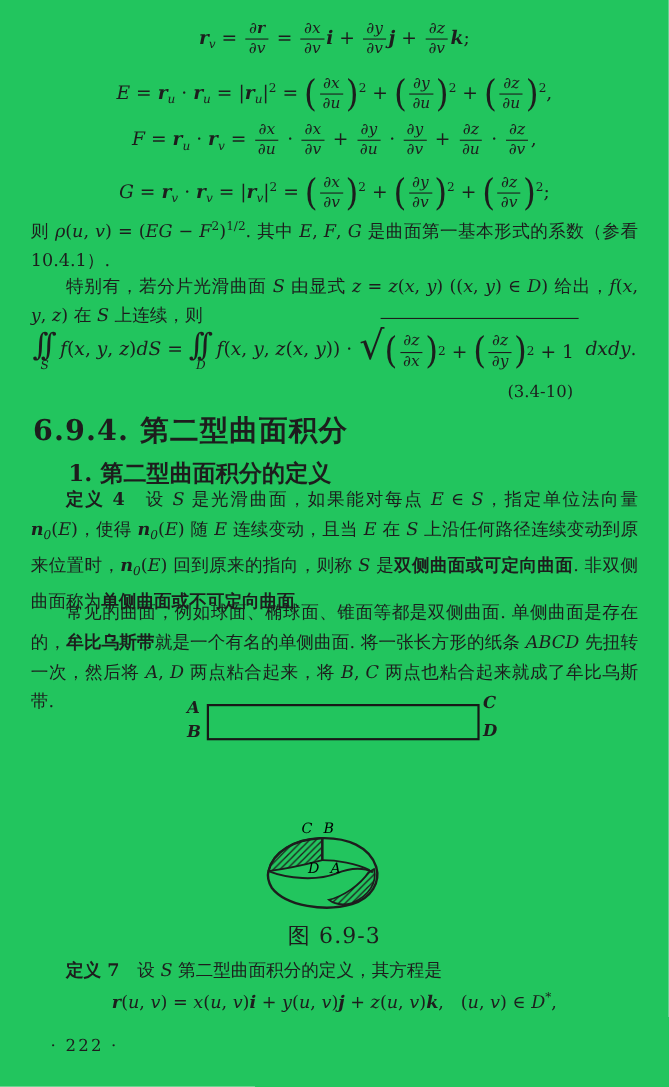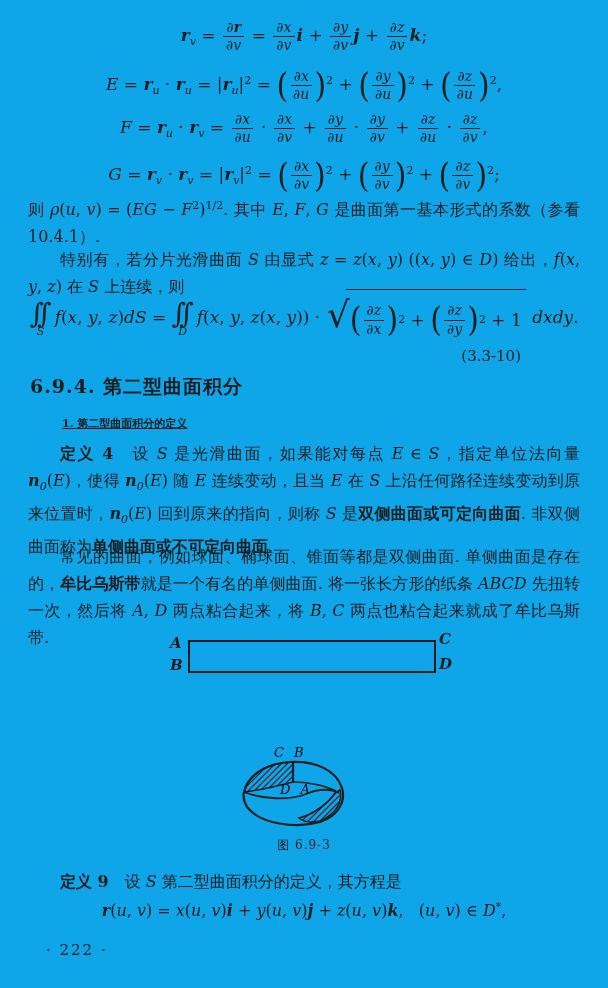--- a/index.html
+++ b/index.html
@@ -1,16 +1,16 @@
 <!DOCTYPE html>
 <html><head>
 <meta charset="utf-8">
 <style>
   html,body{margin:0;padding:0;background:#e9e9e9;}
-  .page{position:relative;width:608px;height:988px;background:#0ea5e9;color:#1d1d1d;
+  .page{position:relative;width:608px;height:988px;background:#22c55e;color:#1d1d1d;
         font-family:"DejaVu Serif","Liberation Serif",serif;overflow:hidden;}
   .block{position:absolute;}
   .para{left:28px;width:552px;font-size:16px;line-height:27px;text-align:justify;}
   .indent{text-indent:32px;}
   .equation{left:0;width:608px;text-align:center;font-size:17px;line-height:46px;}
   .eq-tall{line-height:54px;}
   .t-i{font-style:italic;}
   .t-b{font-style:italic;font-weight:bold;}
   .t-cnb{font-weight:bold;}
   .sub{font-size:11px;vertical-align:-4px;}
@@ -21,45 +21,45 @@
   .frac .den{padding:0 3px;}
   .bigp{font-size:30px;vertical-align:middle;font-weight:300;display:inline-block;
         transform:scaleY(1.12);line-height:1;}
   .sqrt{display:inline-flex;align-items:center;vertical-align:middle;margin:0 1px;}
   .sqrt-sym{font-size:36px;line-height:1;margin-right:-4px;transform:translateY(-3px);font-weight:300;}
   .sqrt-body{border-top:1.6px solid currentColor;padding:3px 4px 0;display:inline-flex;align-items:center;}
   .iint{display:inline-flex;flex-direction:column;align-items:center;vertical-align:middle;margin-right:3px;}
   .iint-sym{font-size:28px;line-height:1.05;letter-spacing:-7px;padding-right:7px;}
   .iint-sub{font-size:11px;font-style:italic;line-height:1;margin-top:-2px;}
   .eqnum{position:absolute;right:87px;top:347px;font-size:15px;}
-  .h-section{position:absolute;left:30px;top:374px;font-size:19px;font-weight:bold;letter-spacing:1px;}
-  .h-sub{position:absolute;left:62px;top:416px;font-size:11px;font-weight:bold;text-decoration:underline;}
+  .h-section{position:absolute;left:30px;top:374px;font-size:26px;font-weight:bold;letter-spacing:1px;}
+  .h-sub{position:absolute;left:62px;top:416px;font-size:21px;font-weight:bold;}
   .rect-fig{position:absolute;left:162px;top:630px;width:312px;height:58px;}
   .rect-box{position:absolute;left:26px;top:10px;width:244px;height:29px;border:2px solid #181818;background:transparent;}
   .rlab{position:absolute;font-size:15px;font-style:italic;font-weight:bold;line-height:1;}
   .mobius{position:absolute;left:236px;top:737px;}
-  .fig-caption{position:absolute;left:0;top:837px;width:608px;text-align:center;font-size:12px;letter-spacing:1px;}
+  .fig-caption{position:absolute;left:0;top:837px;width:608px;text-align:center;font-size:20px;letter-spacing:1px;}
   .page-num{position:absolute;left:46px;top:941px;font-size:15px;font-weight:normal;letter-spacing:2px;}
   .equation > span{white-space:pre;}
 </style>
 </head>
 <body>
 
 <div class="page">
 
   <div class="block equation" style="top:12px"><span class="t-b">r</span><span class="sub t-i">v</span><span class="t-r"> = </span><span class="frac"><span class="num"><span class="t-r">∂</span><span class="t-b">r</span></span><span class="den"><span class="t-r">∂</span><span class="t-i">v</span></span></span><span class="t-r"> = </span><span class="frac"><span class="num"><span class="t-r">∂</span><span class="t-i">x</span></span><span class="den"><span class="t-r">∂</span><span class="t-i">v</span></span></span><span class="t-b">i</span><span class="t-r"> + </span><span class="frac"><span class="num"><span class="t-r">∂</span><span class="t-i">y</span></span><span class="den"><span class="t-r">∂</span><span class="t-i">v</span></span></span><span class="t-b">j</span><span class="t-r"> + </span><span class="frac"><span class="num"><span class="t-r">∂</span><span class="t-i">z</span></span><span class="den"><span class="t-r">∂</span><span class="t-i">v</span></span></span><span class="t-b">k</span><span class="t-r">;</span></div>
   <div class="block equation" style="top:58px"><span class="t-i">E</span><span class="t-r"> = </span><span class="t-b">r</span><span class="sub t-i">u</span><span class="t-r"> · </span><span class="t-b">r</span><span class="sub t-i">u</span><span class="t-r"> = |</span><span class="t-b">r</span><span class="sub t-i">u</span><span class="t-r">|</span><span class="sup">2</span><span class="t-r"> = </span><span class="bigp">(</span><span class="frac"><span class="num"><span class="t-r">∂</span><span class="t-i">x</span></span><span class="den"><span class="t-r">∂</span><span class="t-i">u</span></span></span><span class="bigp">)</span><span class="sup">2</span><span class="t-r"> + </span><span class="bigp">(</span><span class="frac"><span class="num"><span class="t-r">∂</span><span class="t-i">y</span></span><span class="den"><span class="t-r">∂</span><span class="t-i">u</span></span></span><span class="bigp">)</span><span class="sup">2</span><span class="t-r"> + </span><span class="bigp">(</span><span class="frac"><span class="num"><span class="t-r">∂</span><span class="t-i">z</span></span><span class="den"><span class="t-r">∂</span><span class="t-i">u</span></span></span><span class="bigp">)</span><span class="sup">2</span><span class="t-r">,</span></div>
   <div class="block equation" style="top:104px"><span class="t-i">F</span><span class="t-r"> = </span><span class="t-b">r</span><span class="sub t-i">u</span><span class="t-r"> · </span><span class="t-b">r</span><span class="sub t-i">v</span><span class="t-r"> = </span><span class="frac"><span class="num"><span class="t-r">∂</span><span class="t-i">x</span></span><span class="den"><span class="t-r">∂</span><span class="t-i">u</span></span></span><span class="t-r"> · </span><span class="frac"><span class="num"><span class="t-r">∂</span><span class="t-i">x</span></span><span class="den"><span class="t-r">∂</span><span class="t-i">v</span></span></span><span class="t-r"> + </span><span class="frac"><span class="num"><span class="t-r">∂</span><span class="t-i">y</span></span><span class="den"><span class="t-r">∂</span><span class="t-i">u</span></span></span><span class="t-r"> · </span><span class="frac"><span class="num"><span class="t-r">∂</span><span class="t-i">y</span></span><span class="den"><span class="t-r">∂</span><span class="t-i">v</span></span></span><span class="t-r"> + </span><span class="frac"><span class="num"><span class="t-r">∂</span><span class="t-i">z</span></span><span class="den"><span class="t-r">∂</span><span class="t-i">u</span></span></span><span class="t-r"> · </span><span class="frac"><span class="num"><span class="t-r">∂</span><span class="t-i">z</span></span><span class="den"><span class="t-r">∂</span><span class="t-i">v</span></span></span><span class="t-r">,</span></div>
   <div class="block equation" style="top:148px"><span class="t-i">G</span><span class="t-r"> = </span><span class="t-b">r</span><span class="sub t-i">v</span><span class="t-r"> · </span><span class="t-b">r</span><span class="sub t-i">v</span><span class="t-r"> = |</span><span class="t-b">r</span><span class="sub t-i">v</span><span class="t-r">|</span><span class="sup">2</span><span class="t-r"> = </span><span class="bigp">(</span><span class="frac"><span class="num"><span class="t-r">∂</span><span class="t-i">x</span></span><span class="den"><span class="t-r">∂</span><span class="t-i">v</span></span></span><span class="bigp">)</span><span class="sup">2</span><span class="t-r"> + </span><span class="bigp">(</span><span class="frac"><span class="num"><span class="t-r">∂</span><span class="t-i">y</span></span><span class="den"><span class="t-r">∂</span><span class="t-i">v</span></span></span><span class="bigp">)</span><span class="sup">2</span><span class="t-r"> + </span><span class="bigp">(</span><span class="frac"><span class="num"><span class="t-r">∂</span><span class="t-i">z</span></span><span class="den"><span class="t-r">∂</span><span class="t-i">v</span></span></span><span class="bigp">)</span><span class="sup">2</span><span class="t-r">;</span></div>
 
   <div class="block para" style="top:192px"><span class="t-cn">则 </span><span class="t-i">ρ</span><span class="t-r">(</span><span class="t-i">u</span><span class="t-r">, </span><span class="t-i">v</span><span class="t-r">) = (</span><span class="t-i">EG</span><span class="t-r"> − </span><span class="t-i">F</span><span class="sup">2</span><span class="t-r">)</span><span class="sup">1/2</span><span class="t-cn">. 其中 </span><span class="t-i">E</span><span class="t-r">, </span><span class="t-i">F</span><span class="t-r">, </span><span class="t-i">G</span><span class="t-cn"> 是曲面第一基本形式的系数（参看 10.4.1）.</span></div>
   <div class="block para indent" style="top:246px"><span class="t-cn">特别有，若分片光滑曲面 </span><span class="t-i">S</span><span class="t-cn"> 由显式 </span><span class="t-i">z</span><span class="t-r"> = </span><span class="t-i">z</span><span class="t-r">(</span><span class="t-i">x</span><span class="t-r">, </span><span class="t-i">y</span><span class="t-r">)  ((</span><span class="t-i">x</span><span class="t-r">, </span><span class="t-i">y</span><span class="t-r">) ∈ </span><span class="t-i">D</span><span class="t-r">) </span><span class="t-cn">给出，</span><span class="t-i">f</span><span class="t-r">(</span><span class="t-i">x</span><span class="t-r">, </span><span class="t-i">y</span><span class="t-r">, </span><span class="t-i">z</span><span class="t-r">)</span><span class="t-cn"> 在 </span><span class="t-i">S</span><span class="t-cn"> 上连续，则</span></div>
 
   <div class="block equation eq-tall" style="top:289px"><span class="iint"><span class="iint-sym">∫∫</span><span class="iint-sub">S</span></span><span class="t-i">f</span><span class="t-r">(</span><span class="t-i">x</span><span class="t-r">, </span><span class="t-i">y</span><span class="t-r">, </span><span class="t-i">z</span><span class="t-r">)</span><span class="t-i">dS</span><span class="t-r"> = </span><span class="iint"><span class="iint-sym">∫∫</span><span class="iint-sub">D</span></span><span class="t-i">f</span><span class="t-r">(</span><span class="t-i">x</span><span class="t-r">, </span><span class="t-i">y</span><span class="t-r">, </span><span class="t-i">z</span><span class="t-r">(</span><span class="t-i">x</span><span class="t-r">, </span><span class="t-i">y</span><span class="t-r">))</span><span class="t-r"> · </span><span class="sqrt"><span class="sqrt-sym">√</span><span class="sqrt-body"><span class="bigp">(</span><span class="frac"><span class="num"><span class="t-r">∂</span><span class="t-i">z</span></span><span class="den"><span class="t-r">∂</span><span class="t-i">x</span></span></span><span class="bigp">)</span><span class="sup">2</span><span class="t-r"> + </span><span class="bigp">(</span><span class="frac"><span class="num"><span class="t-r">∂</span><span class="t-i">z</span></span><span class="den"><span class="t-r">∂</span><span class="t-i">y</span></span></span><span class="bigp">)</span><span class="sup">2</span><span class="t-r"> + 1</span></span></span><span class="t-r"> </span><span class="t-i">dxdy</span><span class="t-r">.</span></div>
-  <div class="eqnum">(3.3-10)</div>
+  <div class="eqnum">(3.4-10)</div>
 
   <div class="h-section">6.9.4. 第二型曲面积分</div>
   <div class="h-sub">1. 第二型曲面积分的定义</div>
 
   <div class="block para indent" style="top:440px"><span class="t-cnb">定义 4</span><span class="t-cn">　设 </span><span class="t-i">S</span><span class="t-cn"> 是光滑曲面，如果能对每点 </span><span class="t-i">E</span><span class="t-r"> ∈ </span><span class="t-i">S</span><span class="t-cn">，指定单位法向量 </span><span class="t-b">n</span><span class="sub t-i">0</span><span class="t-r">(</span><span class="t-i">E</span><span class="t-r">)</span><span class="t-cn">，使得 </span><span class="t-b">n</span><span class="sub t-i">0</span><span class="t-r">(</span><span class="t-i">E</span><span class="t-r">)</span><span class="t-cn"> 随 </span><span class="t-i">E</span><span class="t-cn"> 连续变动，且当 </span><span class="t-i">E</span><span class="t-cn"> 在 </span><span class="t-i">S</span><span class="t-cn"> 上沿任何路径连续变动到原来位置时，</span><span class="t-b">n</span><span class="sub t-i">0</span><span class="t-r">(</span><span class="t-i">E</span><span class="t-r">)</span><span class="t-cn"> 回到原来的指向，则称 </span><span class="t-i">S</span><span class="t-cn"> 是</span><span class="t-cnb">双侧曲面或可定向曲面</span><span class="t-cn">. 非双侧曲面称为</span><span class="t-cnb">单侧曲面或不可定向曲面</span><span class="t-cn">.</span></div>
   <div class="block para indent" style="top:543px"><span class="t-cn">常见的曲面，例如球面、椭球面、锥面等都是双侧曲面. 单侧曲面是存在的，</span><span class="t-cnb">牟比乌斯带</span><span class="t-cn">就是一个有名的单侧曲面. 将一张长方形的纸条 </span><span class="t-i">ABCD</span><span class="t-cn"> 先扭转一次，然后将 </span><span class="t-i">A</span><span class="t-r">, </span><span class="t-i">D</span><span class="t-cn"> 两点粘合起来，将 </span><span class="t-i">B</span><span class="t-r">, </span><span class="t-i">C</span><span class="t-cn"> 两点也粘合起来就成了牟比乌斯带.</span></div>
 
   <div class="rect-fig">
     <span class="rlab" style="left:8px;top:6px">A</span>
     <span class="rlab" style="left:8px;top:28px">B</span>
@@ -79,17 +79,17 @@
     <line x1="57" y1="25" x2="57" y2="45" stroke="#1d1d1d" stroke-width="2.2"></line>
     <path d="M 8,55 C 26,62 52,64 70,57 C 84,51 96,52 103,56" fill="none" stroke="#1d1d1d" stroke-width="1.8"></path>
     <path d="M 57,45 C 70,45 88,48 100,54" fill="none" stroke="#1d1d1d" stroke-width="1.6"></path>
     <path d="M 104,53 C 107,65 100,77 84,84 C 76,86 68,85 63,81 C 76,78 92,67 99,56 Z" fill="url(#hatch)" stroke="#1d1d1d" stroke-width="1.6"></path>
     <text x="38" y="20" font-size="13" font-style="italic" letter-spacing="3">C B</text>
     <text x="44" y="57" font-size="13" font-style="italic" letter-spacing="3">D A</text>
   </svg>
 
   <div class="fig-caption">图  6.9-3</div>
 
-  <div class="block para indent" style="top:868px"><span class="t-cnb">定义 9</span><span class="t-cn">　设 </span><span class="t-i">S</span><span class="t-cn"> 第二型曲面积分的定义，其方程是</span></div>
+  <div class="block para indent" style="top:868px"><span class="t-cnb">定义 7</span><span class="t-cn">　设 </span><span class="t-i">S</span><span class="t-cn"> 第二型曲面积分的定义，其方程是</span></div>
   <div class="block equation" style="top:890px;line-height:34px;font-size:16px"><span class="t-b">r</span><span class="t-r">(</span><span class="t-i">u</span><span class="t-r">, </span><span class="t-i">v</span><span class="t-r">) = </span><span class="t-i">x</span><span class="t-r">(</span><span class="t-i">u</span><span class="t-r">, </span><span class="t-i">v</span><span class="t-r">)</span><span class="t-b">i</span><span class="t-r"> + </span><span class="t-i">y</span><span class="t-r">(</span><span class="t-i">u</span><span class="t-r">, </span><span class="t-i">v</span><span class="t-r">)</span><span class="t-b">j</span><span class="t-r"> + </span><span class="t-i">z</span><span class="t-r">(</span><span class="t-i">u</span><span class="t-r">, </span><span class="t-i">v</span><span class="t-r">)</span><span class="t-b">k</span><span class="t-r">,   (</span><span class="t-i">u</span><span class="t-r">, </span><span class="t-i">v</span><span class="t-r">) ∈ </span><span class="t-i">D</span><span class="sup">*</span><span class="t-r">,</span></div>
 
   <div class="page-num">· 222 ·</div>
 </div>
 
 </body></html>

